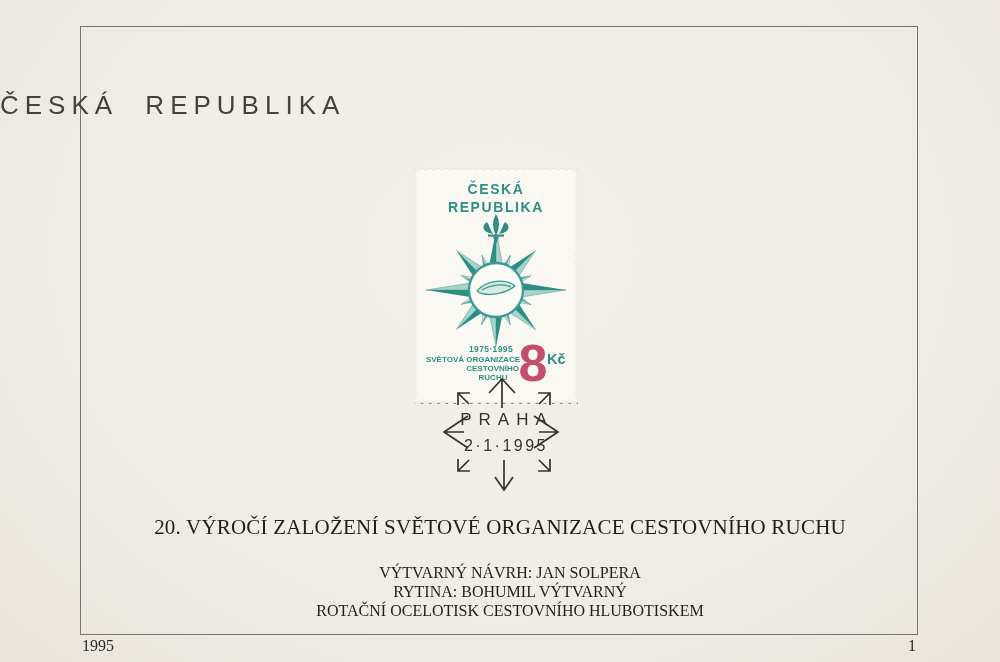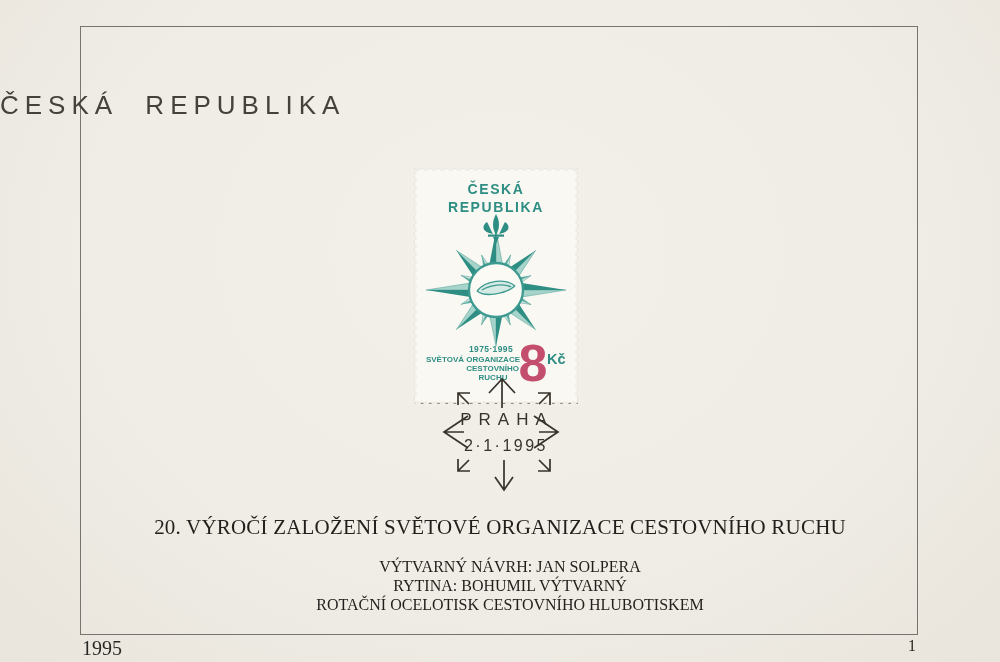--- a/index.html
+++ b/index.html
@@ -37,23 +37,23 @@
   }
   .pm-text{
     font-family:"Liberation Sans", sans-serif;fill:var(--postmark-ink,#36322c);
   }
   .pm-city{font-size:17px;letter-spacing:7px;}
   .pm-date{font-size:16px;letter-spacing:2.5px;}
   .pm-stroke{stroke:var(--postmark-ink,#36322c);stroke-width:1.7;fill:none;}
   .caption{
     position:absolute;left:0;right:0;top:515px;text-align:center;color:#211f1c;
   }
-  .caption-title{font-size:21px;line-height:24px;margin-bottom:18px;letter-spacing:0.2px;}
+  .caption-title{font-size:21px;line-height:24px;margin-bottom:24px;letter-spacing:0.2px;}
   .caption-line{font-size:16px;line-height:19px;padding-left:20px;}
-  .footer-year{position:absolute;left:82px;top:637px;font-size:20px;color:#2a2824;}
+  .footer-year{position:absolute;left:82px;top:637px;font-size:16px;color:#2a2824;}
   .footer-num{position:absolute;right:84px;top:637px;font-size:16px;color:#2a2824;}
 </style>
 </head>
 <body>
 
 <div class="sheet">
 
   <div class="frame"></div>
 
   <div class="header">ČESKÁ REPUBLIKA</div>

